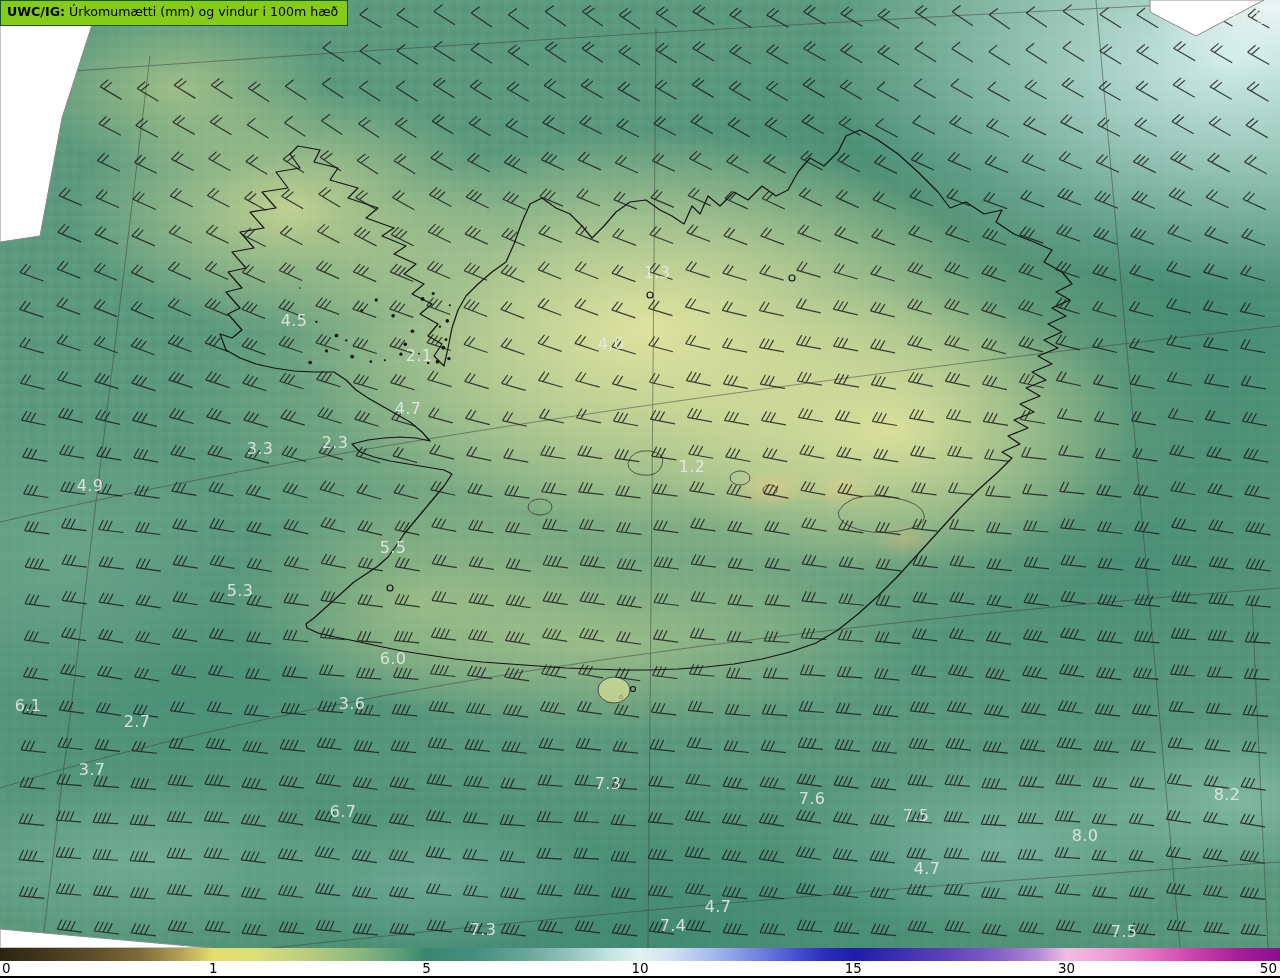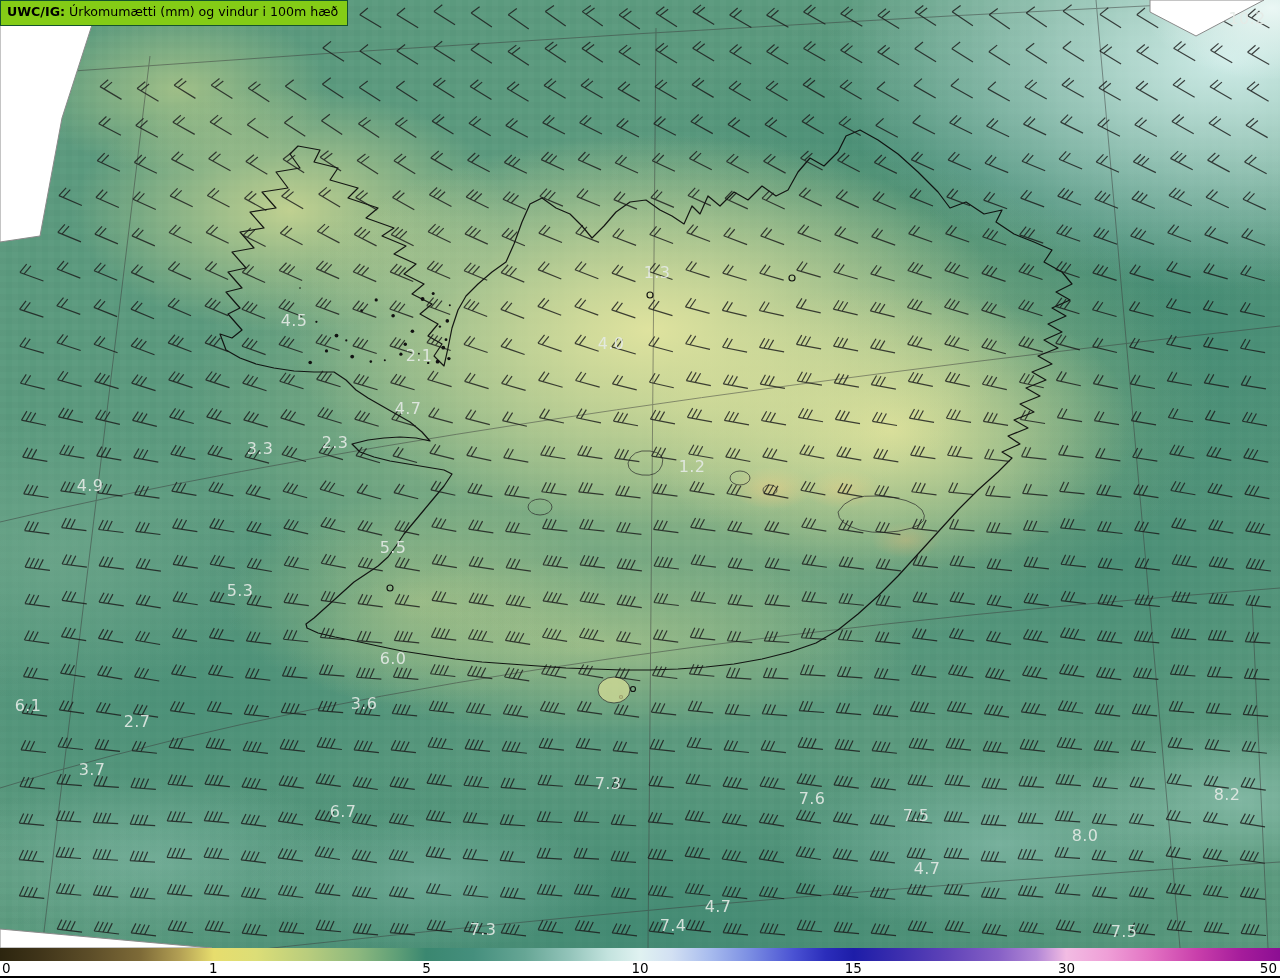--- a/index.html
+++ b/index.html
@@ -1020,21 +1020,21 @@
       <div class="vlabel" style="left: 408px; top: 408px; color: rgba(228, 234, 230, 0.9);">4.7</div>
       <div class="vlabel" style="left: 335px; top: 442px; color: rgba(228, 234, 230, 0.9);">2.3</div>
       <div class="vlabel" style="left: 242px; top: 448px; color: rgba(228, 234, 230, 0.9); margin-left: 18px;">3.3</div>
       <div class="vlabel" style="left: 90px; top: 485px; color: rgba(228, 234, 230, 0.9);">4.9</div>
       <div class="vlabel" style="left: 393px; top: 547px; color: rgba(228, 234, 230, 0.9);">5.5</div>
       <div class="vlabel" style="left: 240px; top: 590px; color: rgba(228, 234, 230, 0.9);">5.3</div>
       <div class="vlabel" style="left: 393px; top: 658px; color: rgba(228, 234, 230, 0.9);">6.0</div>
       <div class="vlabel" style="left: 28px; top: 705px; color: rgba(228, 234, 230, 0.9);">6.1</div>
       <div class="vlabel" style="left: 137px; top: 721px; color: rgba(228, 234, 230, 0.9);">2.7</div>
       <div class="vlabel" style="left: 92px; top: 758px; color: rgba(228, 234, 230, 0.9); margin-top: 11px;">3.7</div>
-      <div class="vlabel" style="left: 364px; top: 703px; color: rgba(228, 234, 230, 0.9);">3.6</div>
+      <div class="vlabel" style="left: 352px; top: 703px; color: rgba(228, 234, 230, 0.9);">3.6</div>
       <div class="vlabel" style="left: 343px; top: 811px; color: rgba(228, 234, 230, 0.9);">6.7</div>
       <div class="vlabel" style="left: 608px; top: 783px; color: rgba(228, 234, 230, 0.9);">7.3</div>
       <div class="vlabel" style="left: 812px; top: 798px; color: rgba(228, 234, 230, 0.9);">7.6</div>
       <div class="vlabel" style="left: 916px; top: 815px; color: rgba(228, 234, 230, 0.9);">7.5</div>
       <div class="vlabel" style="left: 927px; top: 868px; color: rgba(228, 234, 230, 0.9);">4.7</div>
       <div class="vlabel" style="left: 1227px; top: 794px; color: rgba(228, 234, 230, 0.9);">8.2</div>
       <div class="vlabel" style="left: 1085px; top: 835px; color: rgba(228, 234, 230, 0.9);">8.0</div>
       <div class="vlabel" style="left: 718px; top: 906px; color: rgba(228, 234, 230, 0.9);">4.7</div>
       <div class="vlabel" style="left: 673px; top: 925px; color: rgba(228, 234, 230, 0.9);">7.4</div>
       <div class="vlabel" style="left: 483px; top: 929px; color: rgba(228, 234, 230, 0.9);">7.3</div>

